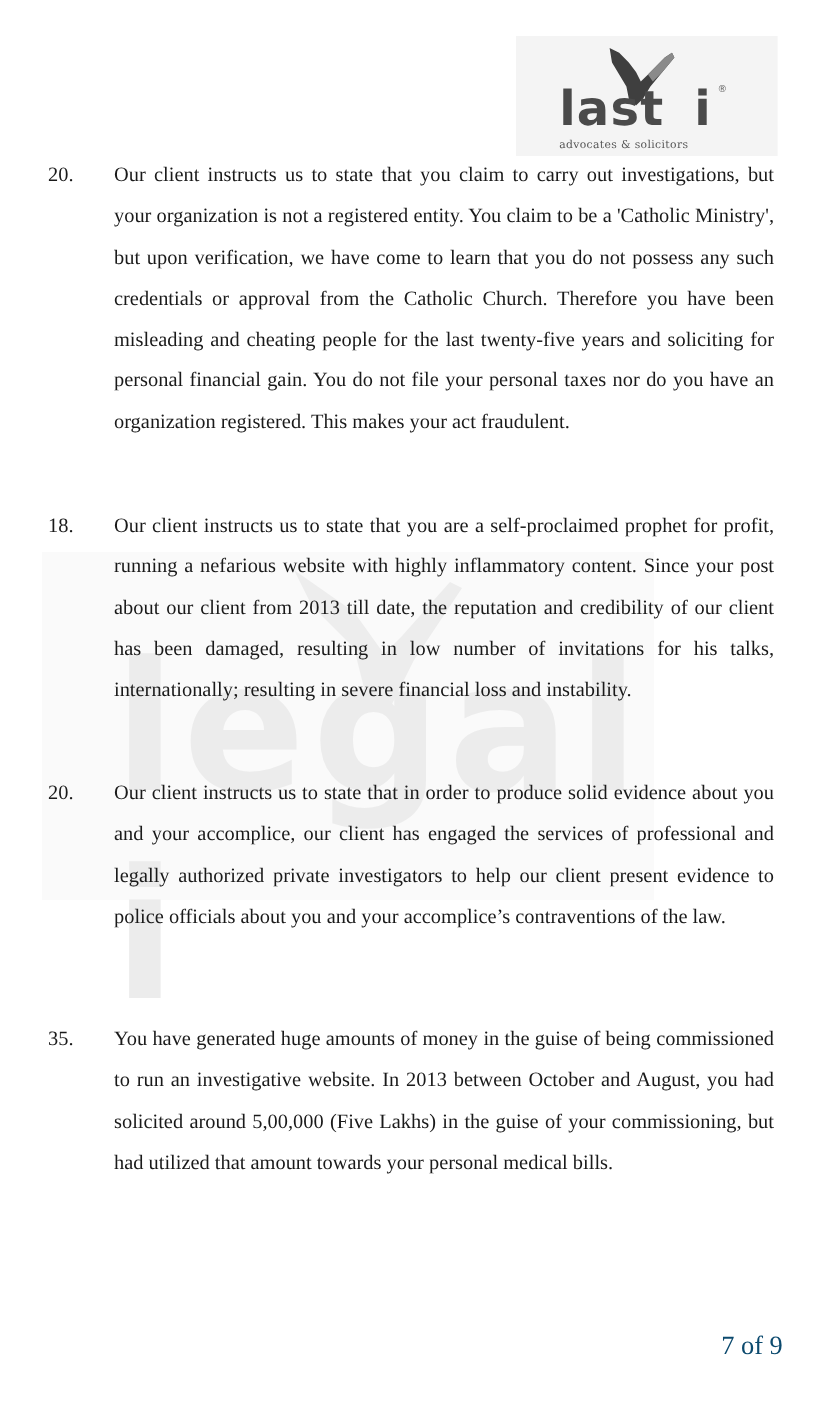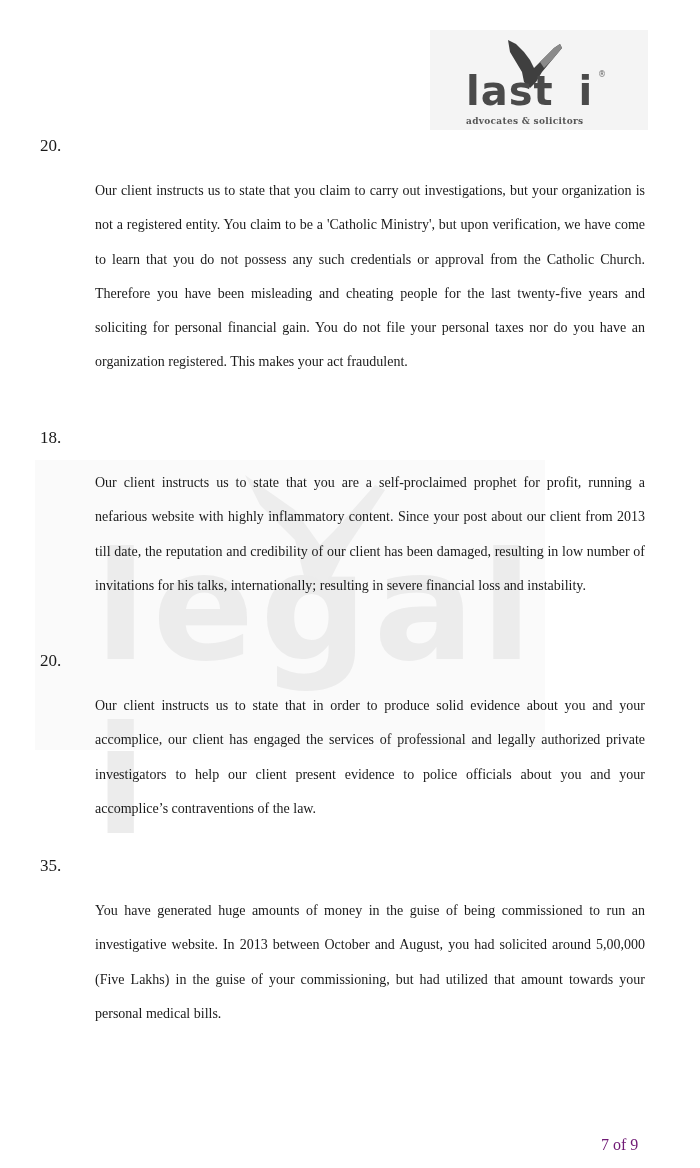--- a/index.html
+++ b/index.html
@@ -8,41 +8,41 @@
 
   
   .logo-box { position: absolute; left: 430px; top: 30px; width: 218px; height: 100px;
               background: #f4f4f4; }
   .logo-bird { position: absolute; left: 38px; top: 8px; width: 100px; height: 60px; }
   .logo-word { position: absolute; left: 36px; top: 38px; font-family: "DejaVu Sans", sans-serif;
                font-size: 40px; letter-spacing: 1px; color: #4a4a4a; font-weight: bold; }
   .logo-reg { position: absolute; left: 168px; top: 40px; font-size: 8px; color:#666;
               font-family: "DejaVu Sans", sans-serif; }
   .logo-tag { position: absolute; left: 36px; top: 86px; font-size: 9px; color: #555;
-              font-family: "DejaVu Serif", serif; font-weight: bold; letter-spacing: 0.3px; }
+              font-family: "DejaVu Serif", serif; font-weight: normal; letter-spacing: 0.3px; }
 
   
   .watermark { position: absolute; left: 35px; top: 460px; width: 510px; height: 290px;
                background: #fafafa; pointer-events: none; }
   .wm-bird { position: absolute; left: 190px; top: 10px; width: 170px; height: 130px; }
   .wm-word { position: absolute; left: 60px; top: 60px; font-family: "DejaVu Sans", sans-serif;
              font-size: 150px; font-weight: bold; color: #ececec; letter-spacing: 6px; }
 
   
   .para { position: absolute; left: 40px; width: 605px; }
   .para .num { position: absolute; left: 0; top: 0; font-size: 17px; line-height: 34.3px; text-align: center; }
-  .para .text { margin-left: 55px; font-size: 14px; line-height: 34.3px; text-align: justify;
-                text-align-last: left; margin-top: 45px; }
+  .para .text { margin-left: 55px; font-size: 17px; line-height: 34.3px; text-align: justify;
+                text-align-last: left; }
 
   #p20 { top: 129px; }
   #p21 { top: 421px; }
   #p22 { top: 644px; }
   #p23 { top: 849px; }
 
-  .page-num { position: absolute; left: 601px; top: 1108px; font-size: 16px; color: #701a75; margin-top: 28px; }
+  .page-num { position: absolute; left: 601px; top: 1108px; font-size: 22px; color: #0c4a6e; }
 </style>
 </head>
 <body>
 
 <div class="watermark">
   <svg class="wm-bird" viewBox="0 0 170 130">
     <path d="M20 5 L70 40 L95 75 L110 60 L150 15 L160 20 L120 80 L100 120 L80 110 L70 70 L35 35 Z" fill="#ededed"></path>
   </svg>
   <div class="wm-word">legal i</div>
 </div>

